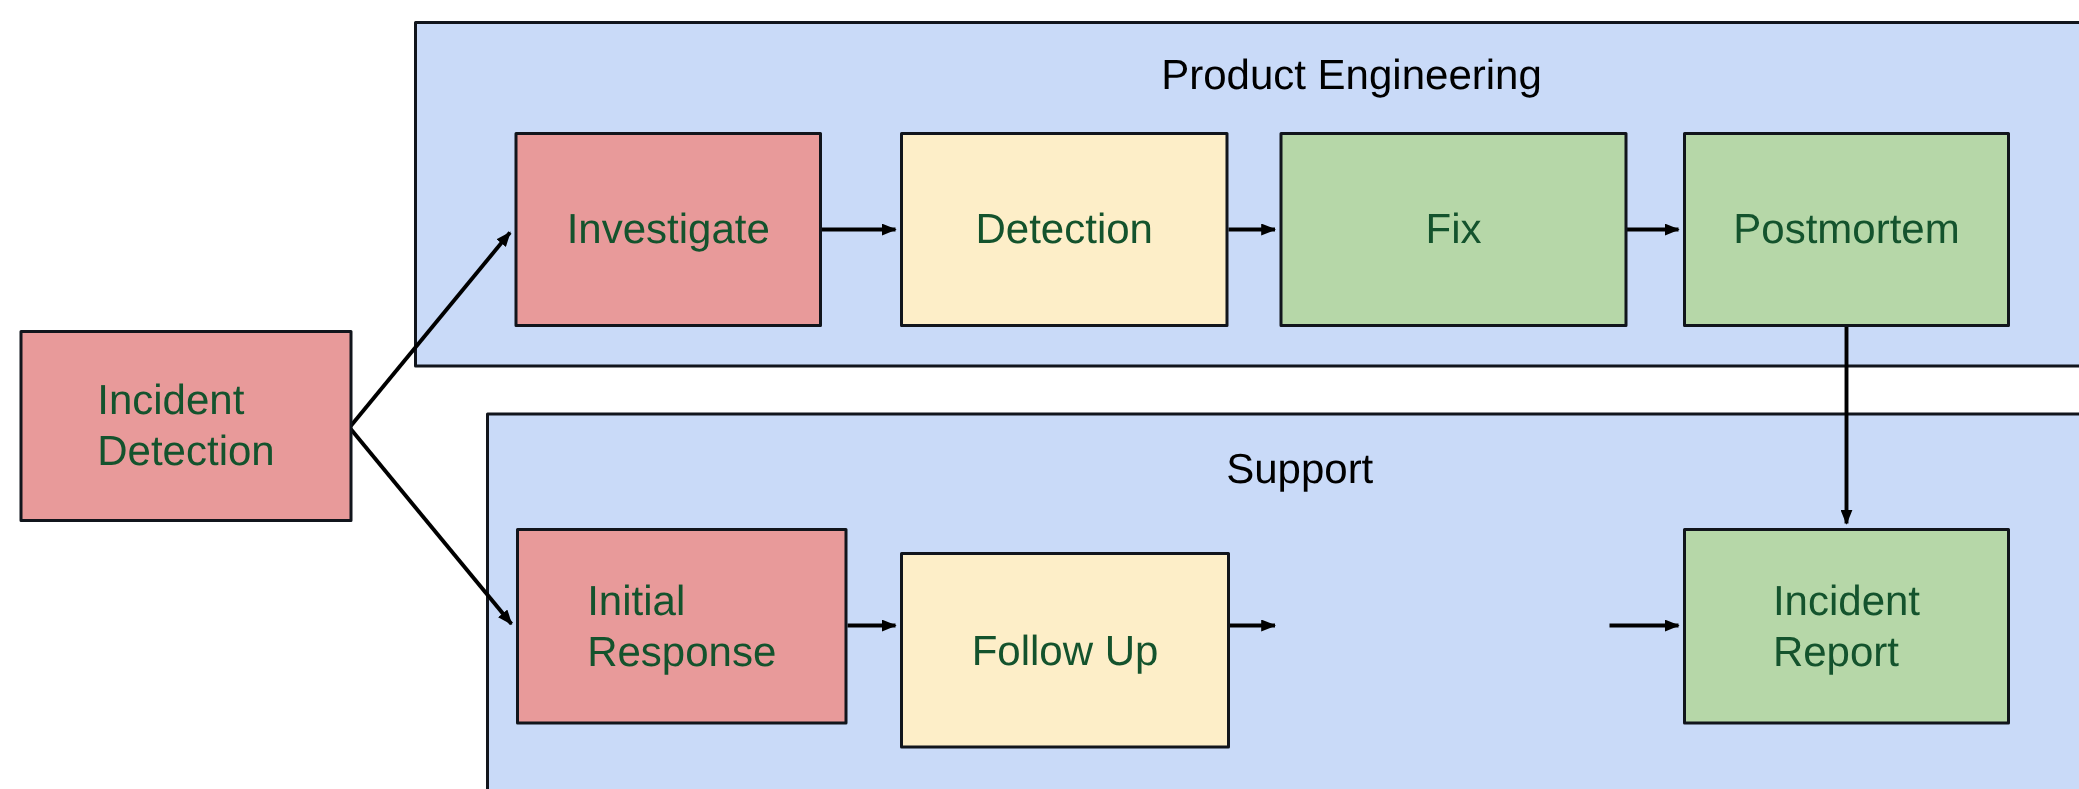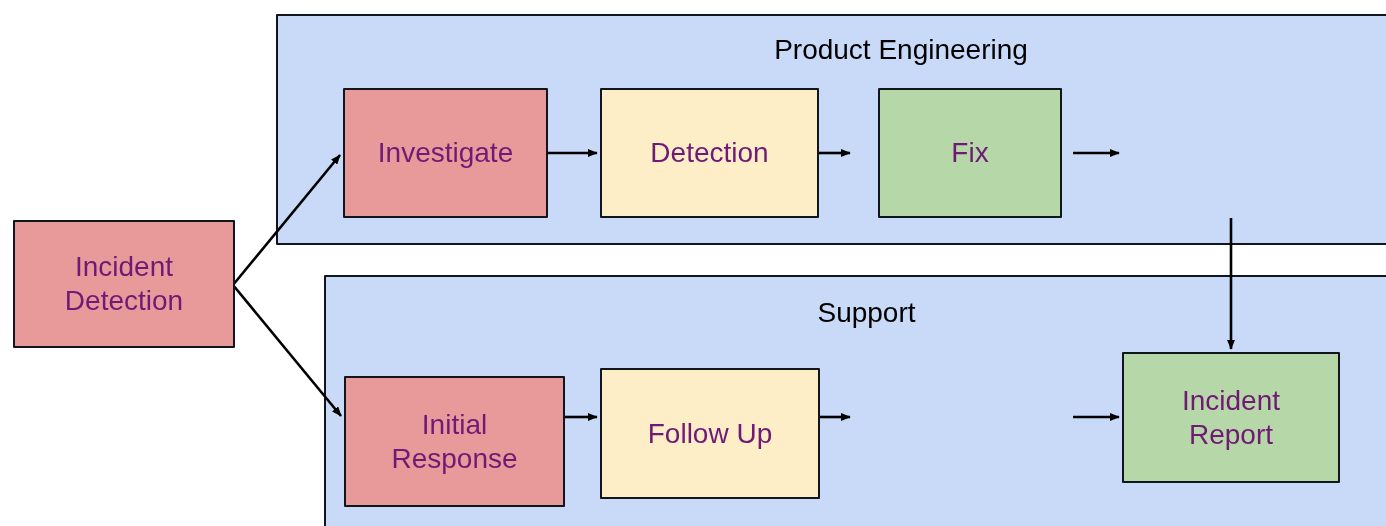--- a/index.html
+++ b/index.html
@@ -44,24 +44,23 @@
     color: #000000;
     white-space: nowrap;
   }
   .node {
     position: absolute;
     box-sizing: border-box;
     border: 2px solid #11151c;
     display: flex;
     align-items: center;
     justify-content: center;
-    text-align: center;
     font-size: 28px;
     line-height: 34px;
-    color: #701a75;
+    color: #14532d;
     border-radius: 1px;
   }
   .node-label {
     display: block;
     padding: 0 6px;
     white-space: pre-line;
   }
   .fill-red    { background: #e89a9a; }
   .fill-yellow { background: #fdeec8; }
   .fill-green  { background: #b6d7a8; }
@@ -102,25 +101,28 @@
     <span class="node-label">Incident
 Detection</span>
   </div>
 
   <div class="node fill-red" id="node-0-0" style="left: 343px; top: 88px; width: 205px; height: 130px;">
     <span class="node-label">Investigate</span>
   </div>
   <div class="node fill-yellow" id="node-0-1" style="left: 600px; top: 88px; width: 219px; height: 130px;">
     <span class="node-label">Detection</span>
   </div>
-  <div class="node fill-green" id="node-0-2" style="left: 853px; top: 88px; width: 184px; height: 130px; margin-left: 25px;">
+  <div class="node fill-green" id="node-0-2" style="left: 853px; top: 88px; width: 232px; height: 130px;">
     <span class="node-label">Fix</span>
   </div>
+  <div class="node fill-green" id="node-0-3" style="left: 1122px; top: 88px; width: 218px; height: 130px;">
+    <span class="node-label">Postmortem</span>
+  </div>
 
-  <div class="node fill-red" id="node-1-0" style="left: 344px; top: 352px; width: 221px; height: 131px; margin-top: 24px;">
+  <div class="node fill-red" id="node-1-0" style="left: 344px; top: 352px; width: 221px; height: 131px;">
     <span class="node-label">Initial
 Response</span>
   </div>
   <div class="node fill-yellow" id="node-1-1" style="left: 600px; top: 368px; width: 220px; height: 131px;">
     <span class="node-label">Follow Up</span>
   </div>
   <div class="node fill-green" id="node-1-3" style="left: 1122px; top: 352px; width: 218px; height: 131px;">
     <span class="node-label">Incident
 Report</span>
   </div>

